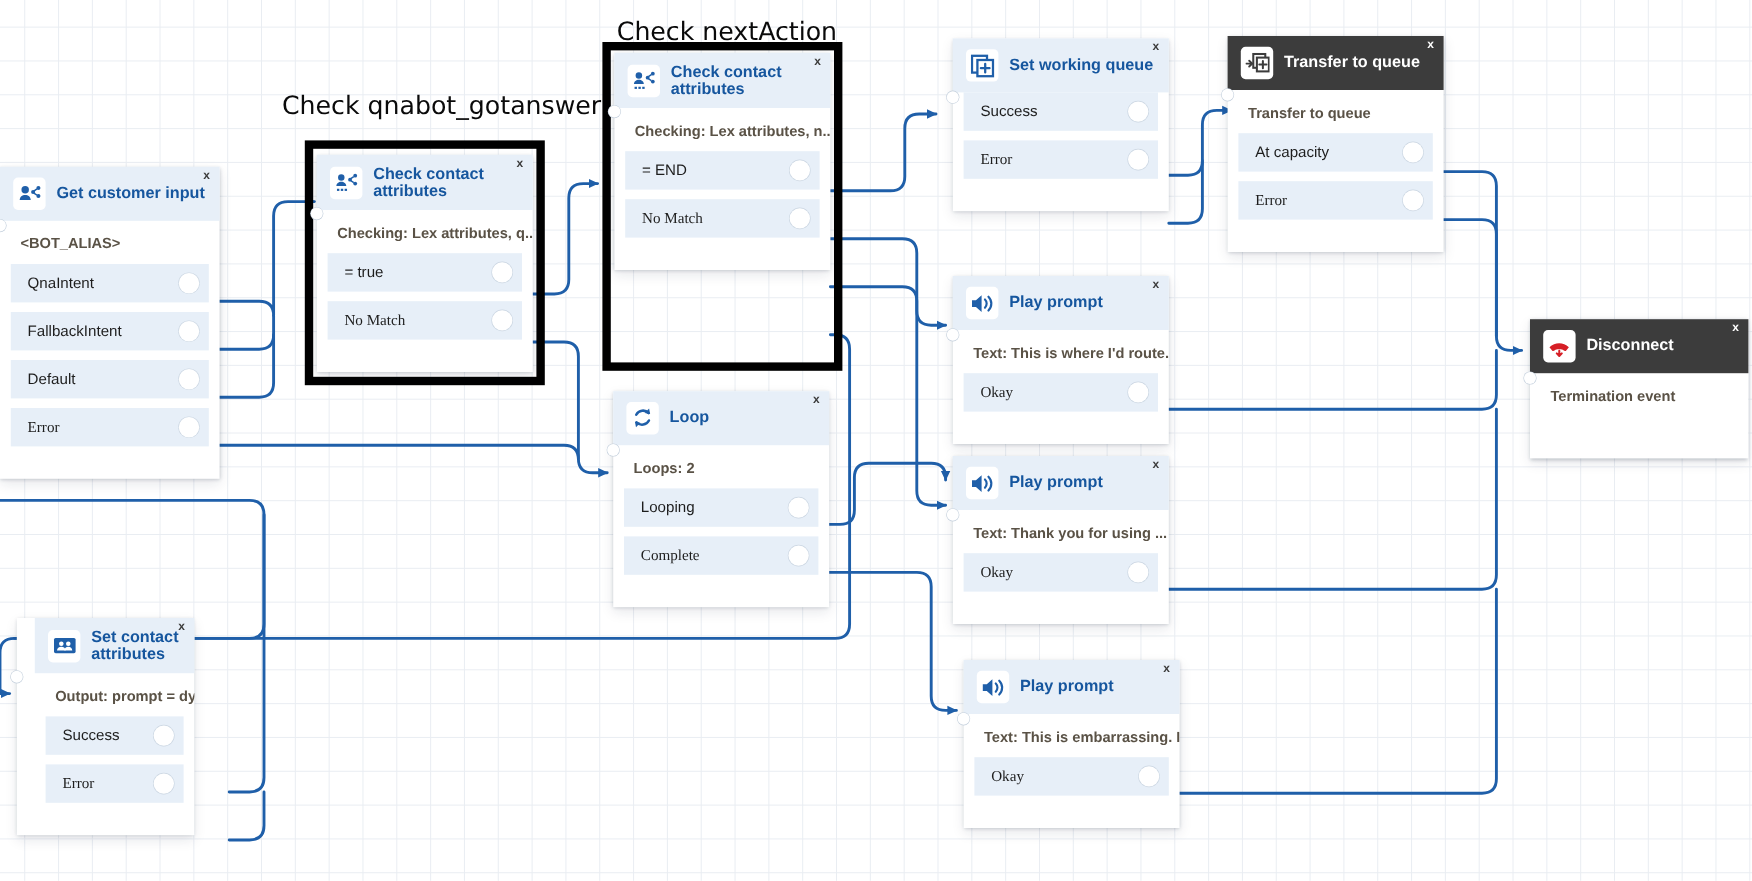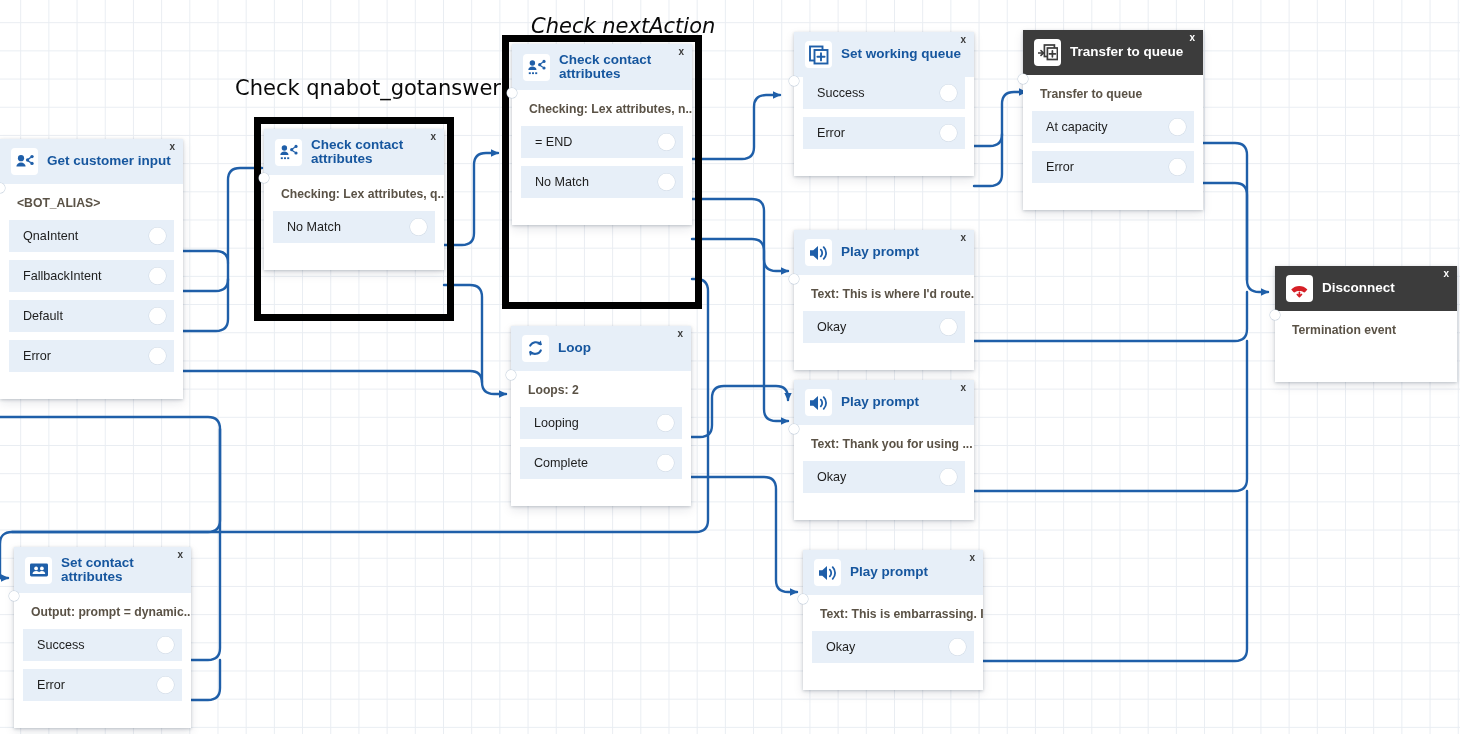--- a/index.html
+++ b/index.html
@@ -62,21 +62,21 @@
     position:relative;
     margin:0 9px 8px 9px;
     height:32px;
     background:#e7eff8;
     display:flex;align-items:center;
     padding-left:14px;
     font-size:12.6px;color:#1d1d1d;
     box-sizing:border-box;
     text-align:right;
   }
-  .port:last-child{margin-bottom:18px;}
+  .port:last-child{margin-bottom:18px;font-family:Liberation Serif, serif;}
   .port-dot{
     position:absolute;right:8px;top:50%;transform:translateY(-50%);
     width:17px;height:17px;border-radius:50%;
     background:#ffffff;
     box-shadow:0 0 0 .5px #ccd7e3;
   }
   .in-dot{
     position:absolute;left:-5px;
     width:10px;height:10px;border-radius:50%;background:#ffffff;
     box-shadow:0 0 0 .5px #c3cfdc;
@@ -153,21 +153,21 @@
       <path d="M191,700 L208,700 Q220,700 220,688 L220,660"></path>
     </g>
   </svg>
 
   <div id="frames">
       <div class="sel-frame" style="left: 254px; top: 117px; width: 200px; height: 204px;"></div>
       <div class="sel-frame" style="left: 502px; top: 35px; width: 200px; height: 274px;"></div>
     </div>
   <div id="labels">
       <div class="group-label" style="left: 235px; top: 76px;">Check qnabot_gotanswer</div>
-      <div class="group-label" style="left: 531px; top: 14px; font-style: italic;">Check nextAction</div>
+      <div class="group-label" style="left: 514px; top: 14px;">Check nextAction</div>
     </div>
   <div id="nodes">
       <div class="node" style="left: 0px; top: 139px; width: 183px;">
         <div class="node-header">
           <span class="node-icon">
             <svg width="20" height="20" viewBox="0 0 20 20">
               <circle cx="6" cy="6.2" r="3.1" fill="#1f5fa9"></circle>
               <path d="M1.4 14.6c0-2.6 2.1-4.2 4.6-4.2s4.6 1.6 4.6 4.2z" fill="#1f5fa9"></path>
               <circle cx="17" cy="4.6" r="1.7" fill="#1f5fa9"></circle>
               <circle cx="17" cy="11.4" r="1.7" fill="#1f5fa9"></circle>
@@ -216,20 +216,24 @@
               </g>
             </svg>
           </span>
           <span class="node-title">Check contact attributes</span>
           <span class="node-close">x</span>
         </div>
         <span class="in-dot" style="top: 44px;"></span>
         <div class="node-sub">Checking: Lex attributes, q...</div>
         <div class="node-body">
           <div class="port">
+            <span>= true</span>
+            <span class="port-dot"></span>
+          </div>
+          <div class="port">
             <span>No Match</span>
             <span class="port-dot"></span>
           </div>
         </div>
       </div>
       <div class="node" style="left: 512px; top: 44px; width: 180px;">
         <div class="node-header">
           <span class="node-icon">
             <svg width="20" height="20" viewBox="0 0 20 20">
               <circle cx="5.4" cy="6" r="2.7" fill="#1f5fa9"></circle>
@@ -393,21 +397,21 @@
         </div>
         <span class="in-dot" style="top: 44px;"></span>
         <div class="node-sub">Text: This is embarrassing. I...</div>
         <div class="node-body">
           <div class="port">
             <span>Okay</span>
             <span class="port-dot"></span>
           </div>
         </div>
       </div>
-      <div class="node" style="left: 14px; top: 547px; width: 177px;">
+      <div class="node" style="left: 14px; top: 515px; width: 148px; padding-left: 15px;">
         <div class="node-header">
           <span class="node-icon">
             <svg width="20" height="20" viewBox="0 0 20 20">
               <rect x="1" y="3.6" width="18" height="12.8" rx="1.4" fill="#1f5fa9"></rect>
               <circle cx="7.1" cy="8.4" r="1.9" fill="#ffffff"></circle>
               <circle cx="12.9" cy="8.4" r="1.9" fill="#ffffff"></circle>
               <path d="M3.5 14.1c0-2.1 1.6-3.2 3.6-3.2s3.6 1.1 3.6 3.2z" fill="#ffffff"></path>
               <path d="M9.6 14.1c0-2.1 1.5-3.2 3.3-3.2s3.3 1.1 3.3 3.2z" fill="#ffffff"></path>
             </svg>
           </span>

